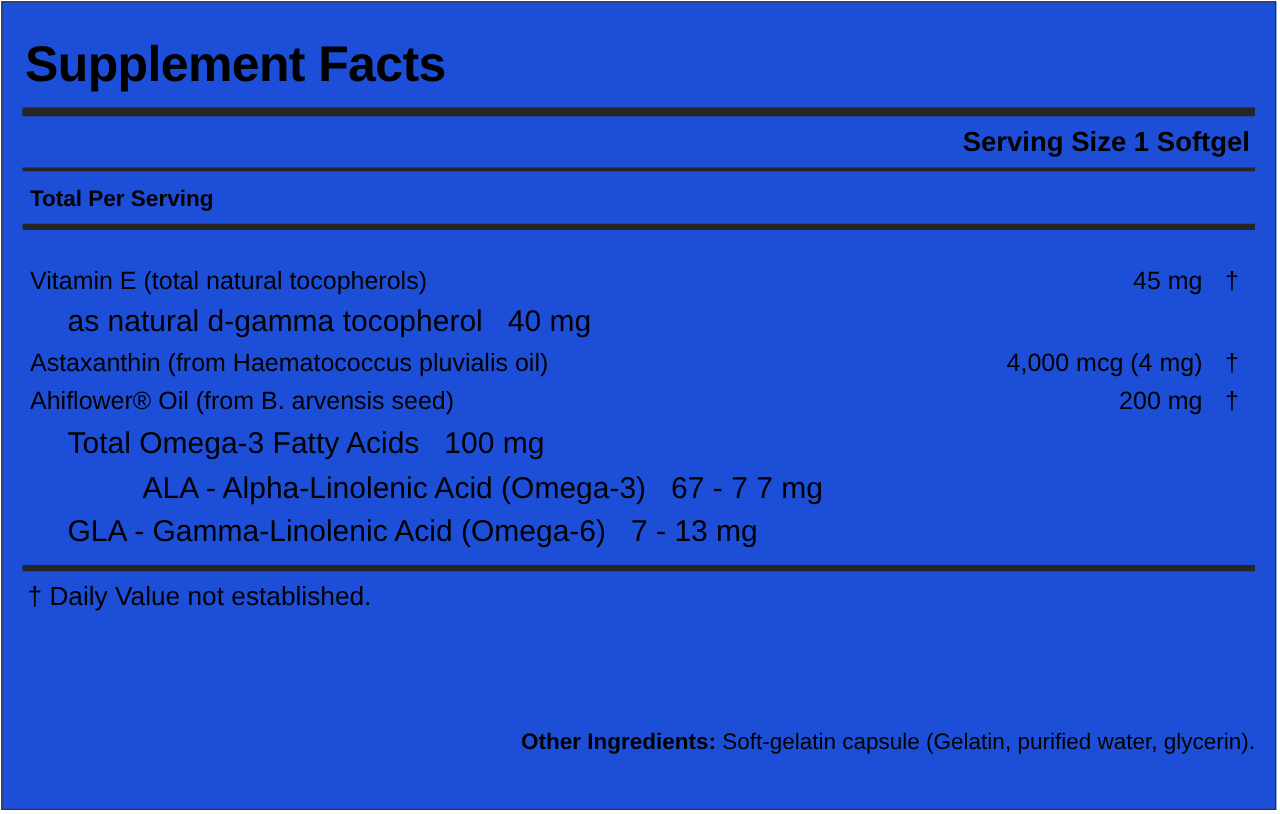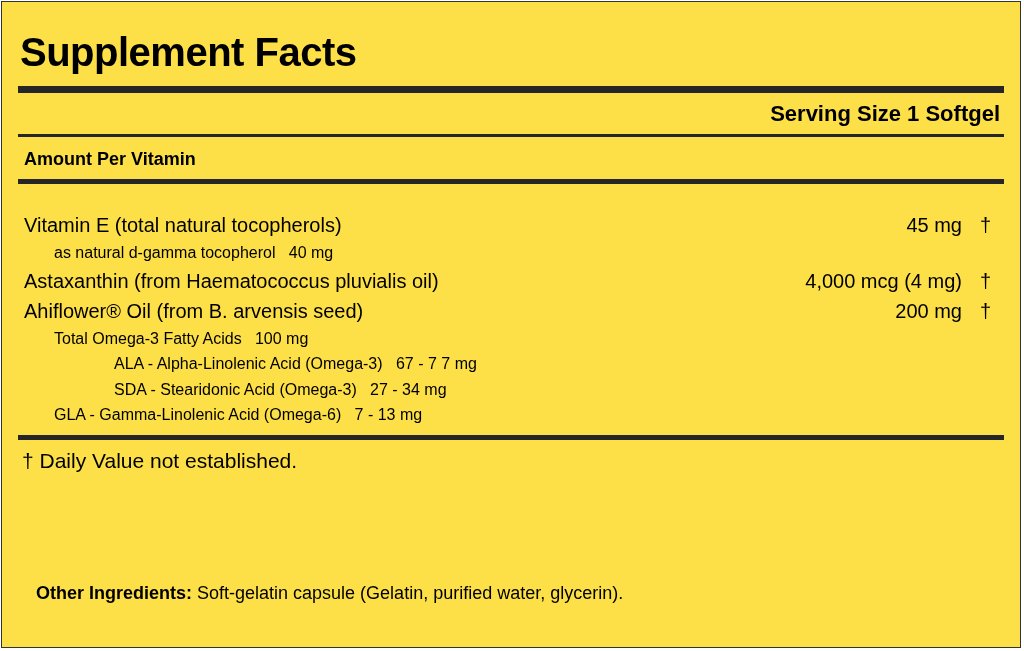--- a/index.html
+++ b/index.html
@@ -15,21 +15,21 @@
     overflow: hidden;
   }
   .panel {
     position: absolute;
     left: 1px;
     top: 1px;
     width: 1020px;
     height: 647px;
     border: 1px solid #333333;
     box-sizing: border-box;
-    background: #fde047;
+    background: #1d4ed8;
   }
   .inner {
     position: absolute;
     left: 16px;
     top: 10px;
     right: 16px;
   }
   .title {
     font-size: 40px;
     font-weight: bold;
@@ -82,56 +82,57 @@
     text-align: right;
     padding-right: 18px;
     white-space: nowrap;
   }
   .row .dv {
     flex: 0 0 24px;
     text-align: left;
     white-space: nowrap;
   }
   .sub-row {
-    font-size: 16px;
+    font-size: 24px;
     line-height: 1.32;
     padding: 2px 0 2px 6px;
     white-space: pre-wrap;
   }
   .indent-1 { padding-left: 36px; }
   .indent-2 { padding-left: 36px; }
   .indent-3 { padding-left: 96px; }
   .footnote {
     font-size: 21px;
     padding: 9px 0 6px 4px;
   }
   .other-ingredients {
     font-size: 18px;
     padding: 26px 0 0 18px;
     line-height: 1.35;
+    text-align: right;
   }
   .other-ingredients .label {
     font-weight: bold;
   }
 </style>
 </head>
 <body>
 
 <div class="panel">
   <div class="inner">
 
     <div class="title">Supplement Facts</div>
 
     <div class="rule-thick"></div>
 
     <div class="serving-size">Serving Size 1 Softgel</div>
 
     <div class="rule-thin"></div>
 
-    <div class="amount-per-serving">Amount Per Vitamin</div>
+    <div class="amount-per-serving">Total Per Serving</div>
 
     <div class="rule-med"></div>
 
     <div class="rows">
 
       <div class="row">
         <div class="name">Vitamin E (total natural tocopherols)</div>
         <div class="amount">45 mg</div>
         <div class="dv">†</div>
       </div>
@@ -145,21 +146,20 @@
       </div>
 
       <div class="row">
         <div class="name">Ahiflower® Oil (from B. arvensis seed)</div>
         <div class="amount">200 mg</div>
         <div class="dv">†</div>
       </div>
 
       <div class="sub-row indent-2">Total Omega-3 Fatty Acids   100 mg</div>
       <div class="sub-row indent-3">ALA - Alpha-Linolenic Acid (Omega-3)   67 - 7 7 mg</div>
-      <div class="sub-row indent-3">SDA - Stearidonic Acid (Omega-3)   27 - 34 mg</div>
       <div class="sub-row indent-2">GLA - Gamma-Linolenic Acid (Omega-6)   7 - 13 mg</div>
 
     </div>
 
     <div class="rule-med"></div>
 
     <div class="footnote">† Daily Value not established.</div>
 
   </div>
 

